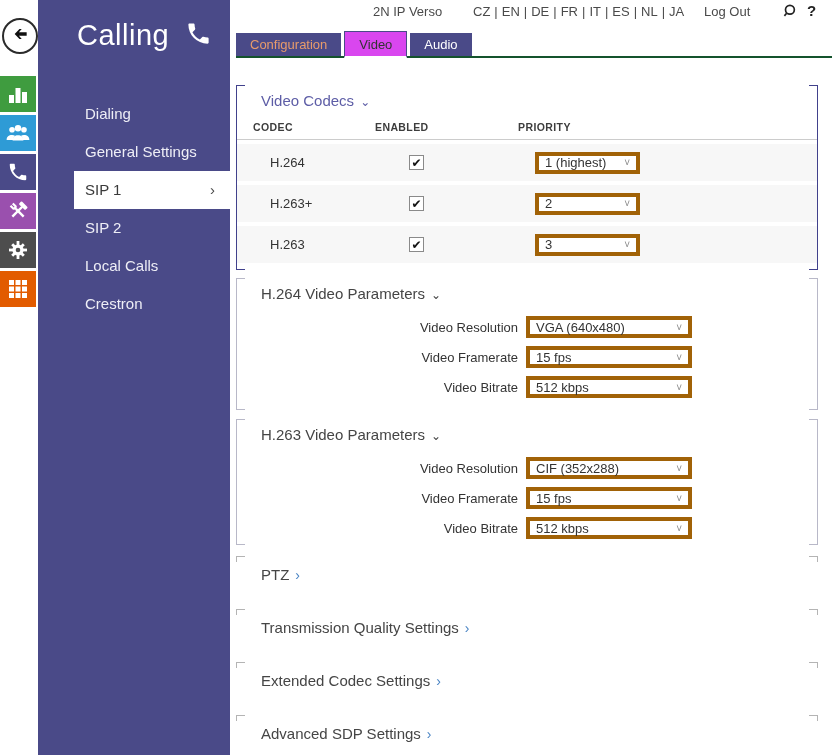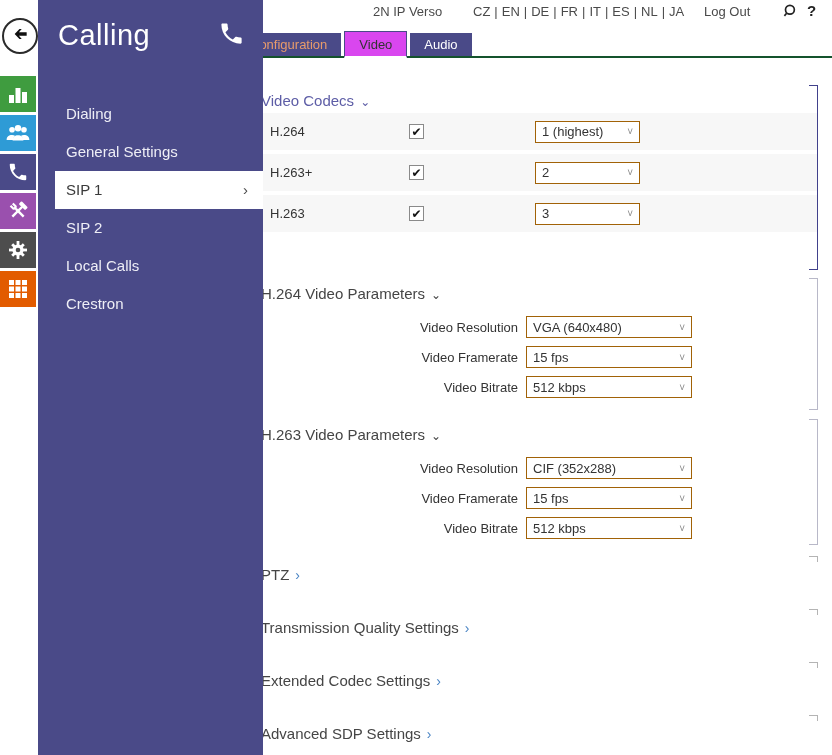--- a/index.html
+++ b/index.html
@@ -12,21 +12,21 @@
               border:2px solid #2b2b2b; border-radius:50%; display:flex; align-items:center; justify-content:center; cursor:pointer; }
   .nav-icon { position:absolute; left:0; width:36px; height:36px; display:flex; align-items:center; justify-content:center; cursor:pointer; }
   .ni-0 { top:76px;  background:#3f9c3f; }
   .ni-1 { top:115px; background:#2e9bd6; }
   .ni-2 { top:154px; background:#4a4a88; }
   .ni-3 { top:193px; background:#9a50ae; }
   .ni-4 { top:232px; background:#4d4d4d; }
   .ni-5 { top:271px; background:#e25b00; }
 
   
-  .sidebar { position:absolute; left:38px; top:0; width:225px; height:100%; background:#4a4a88; z-index:2; }
+  .sidebar { position:absolute; left:38px; top:0; width:192px; height:100%; background:#4a4a88; z-index:2;padding-left:19px; }
   .sidebar-header { display:flex; justify-content:space-between; align-items:center; padding:13px 18px 0 20px; height:57px; }
   .sidebar-title { color:#fff; font-size:29px; font-weight:300; letter-spacing:.5px; }
   .menu { margin-top:38px; }
   .menu-item { height:38px; line-height:38px; padding-left:28px; color:#eeeef6; font-size:15px; cursor:pointer; }
   .menu-item.selected { background:#fff; color:#3a3a3a; margin-left:17px; padding-left:11px; padding-right:15px;
                         display:flex; justify-content:space-between; align-items:center; }
   .menu-item.selected .mi-chev { color:#4a4a4a; font-size:15px; }
 
   
   .main { position:absolute; left:218px; top:0; width:656px; height:100%; background:#fff; }
@@ -63,21 +63,21 @@
   .sec-h263 { margin-top:9px;  height:126px; }
 
   
   .thead { display:grid; grid-template-columns:122px 143px 1fr; padding:12px 0 6px 17px;
            font-size:10.5px; font-weight:700; letter-spacing:.4px; color:#3d3d3d; border-bottom:1px solid #ccc; }
   .trow { display:grid; grid-template-columns:122px 143px 1fr; align-items:center; height:37px;
           background:#f7f7f7; margin-top:4px; padding-left:34px; font-size:13px; color:#333; }
   .checkbox { width:15px; height:15px; margin-left:17px; background:#fff; border:1px solid #8a8a8a;
               display:flex; align-items:center; justify-content:center; font-size:12px; color:#111; cursor:pointer; }
   .sel { display:flex; justify-content:space-between; align-items:center; height:22px; padding:0 6px;
-         background:#fff; border:1px solid #a16207; font-size:13px; color:#333; cursor:pointer; }
+         background:#fff; border:4px solid #a16207; font-size:13px; color:#333; cursor:pointer; }
   .sel-sm { width:105px; }
   .sel-lg { width:166px; }
   .sel-chev { color:#888; font-size:10px; }
 
   
   .param-rows { margin-top:14px; }
   .param-row { display:flex; align-items:center; margin-bottom:8px; }
   .param-label { width:290px; text-align:right; padding-right:8px; font-size:13px; color:#333; }
 
   
@@ -208,20 +208,25 @@
     <div class="tabbar">
       <div class="tab tab-config">Configuration</div>
       <div class="tab active">Video</div>
       <div class="tab">Audio</div>
     </div>
 
     <div class="content">
 
       <div class="section accent sec-vc">
         <div class="section-title"><span>Video Codecs</span><span class="sec-chev">⌄</span></div>
+        <div class="thead">
+          <span>CODEC</span>
+          <span>ENABLED</span>
+          <span>PRIORITY</span>
+        </div>
 
         <div class="trow">
           <span>H.264</span>
           <span class="checkbox">
               <span>✔</span>
             </span>
           <span class="sel sel-sm">
               <span>1 (highest)</span>
               <span class="sel-chev">˅</span>
             </span>

